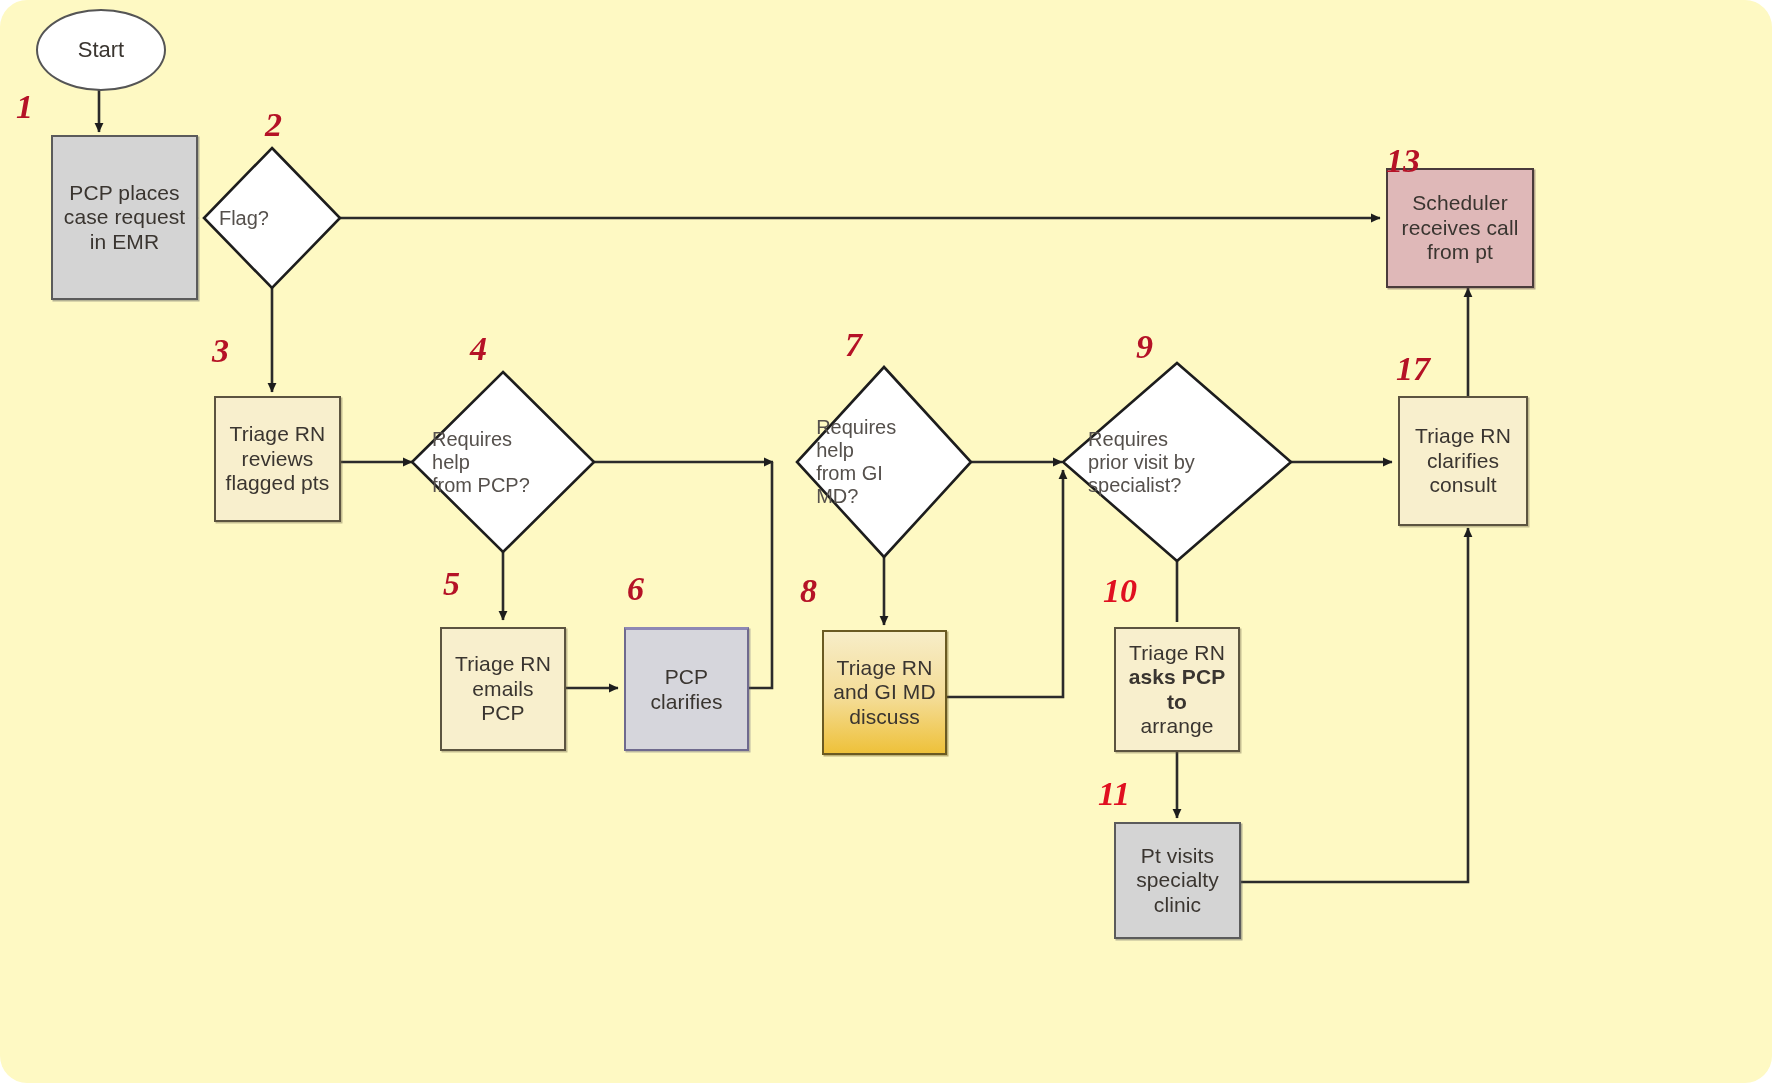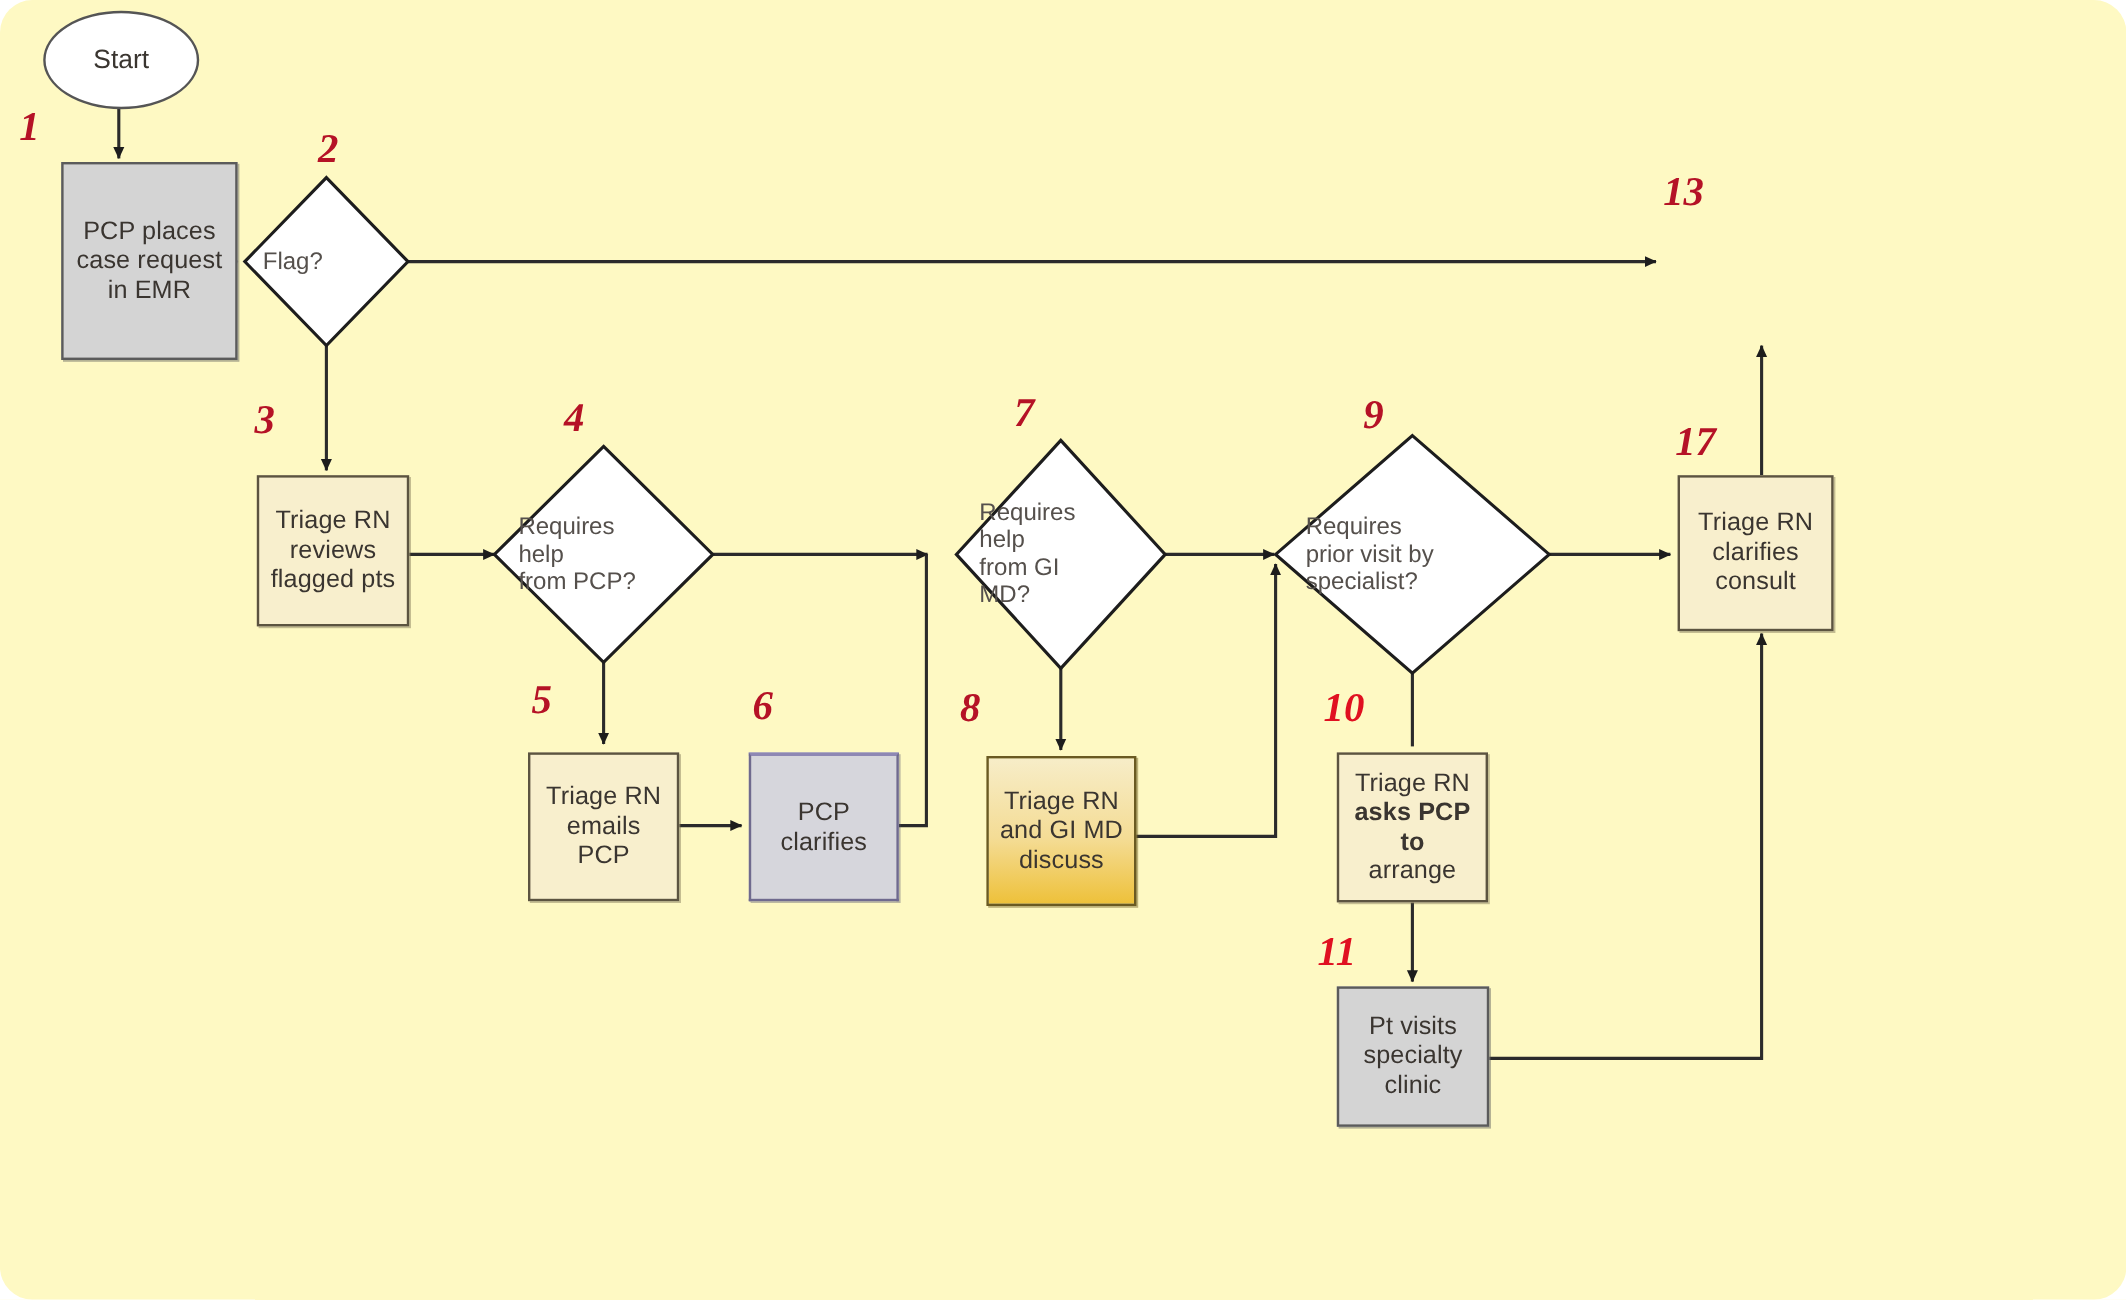--- a/index.html
+++ b/index.html
@@ -157,20 +157,27 @@
   </div>
 
   <div class="node proc cream" style="left:1398px;top:396px;width:130px;height:130px;">
     <span>
       <b style="font-weight:400">Triage RN</b><br>
       <b style="font-weight:400">clarifies</b><br>
       <b style="font-weight:400">consult</b>
     </span>
   </div>
 
+  <div class="node proc rose" style="left:1386px;top:168px;width:148px;height:120px;">
+    <span>
+      <b style="font-weight:400">Scheduler</b><br>
+      <b style="font-weight:400">receives call</b><br>
+      <b style="font-weight:400">from pt</b>
+    </span>
+  </div>
 
   <div class="dec" style="left:204px;top:148px;width:136px;height:140px;">
     <span>
       <b style="font-weight:400">Flag?</b>
     </span>
   </div>
 
   <div class="dec" style="left:412px;top:372px;width:182px;height:180px;">
     <span>
       <b style="font-weight:400">Requires</b><br>

